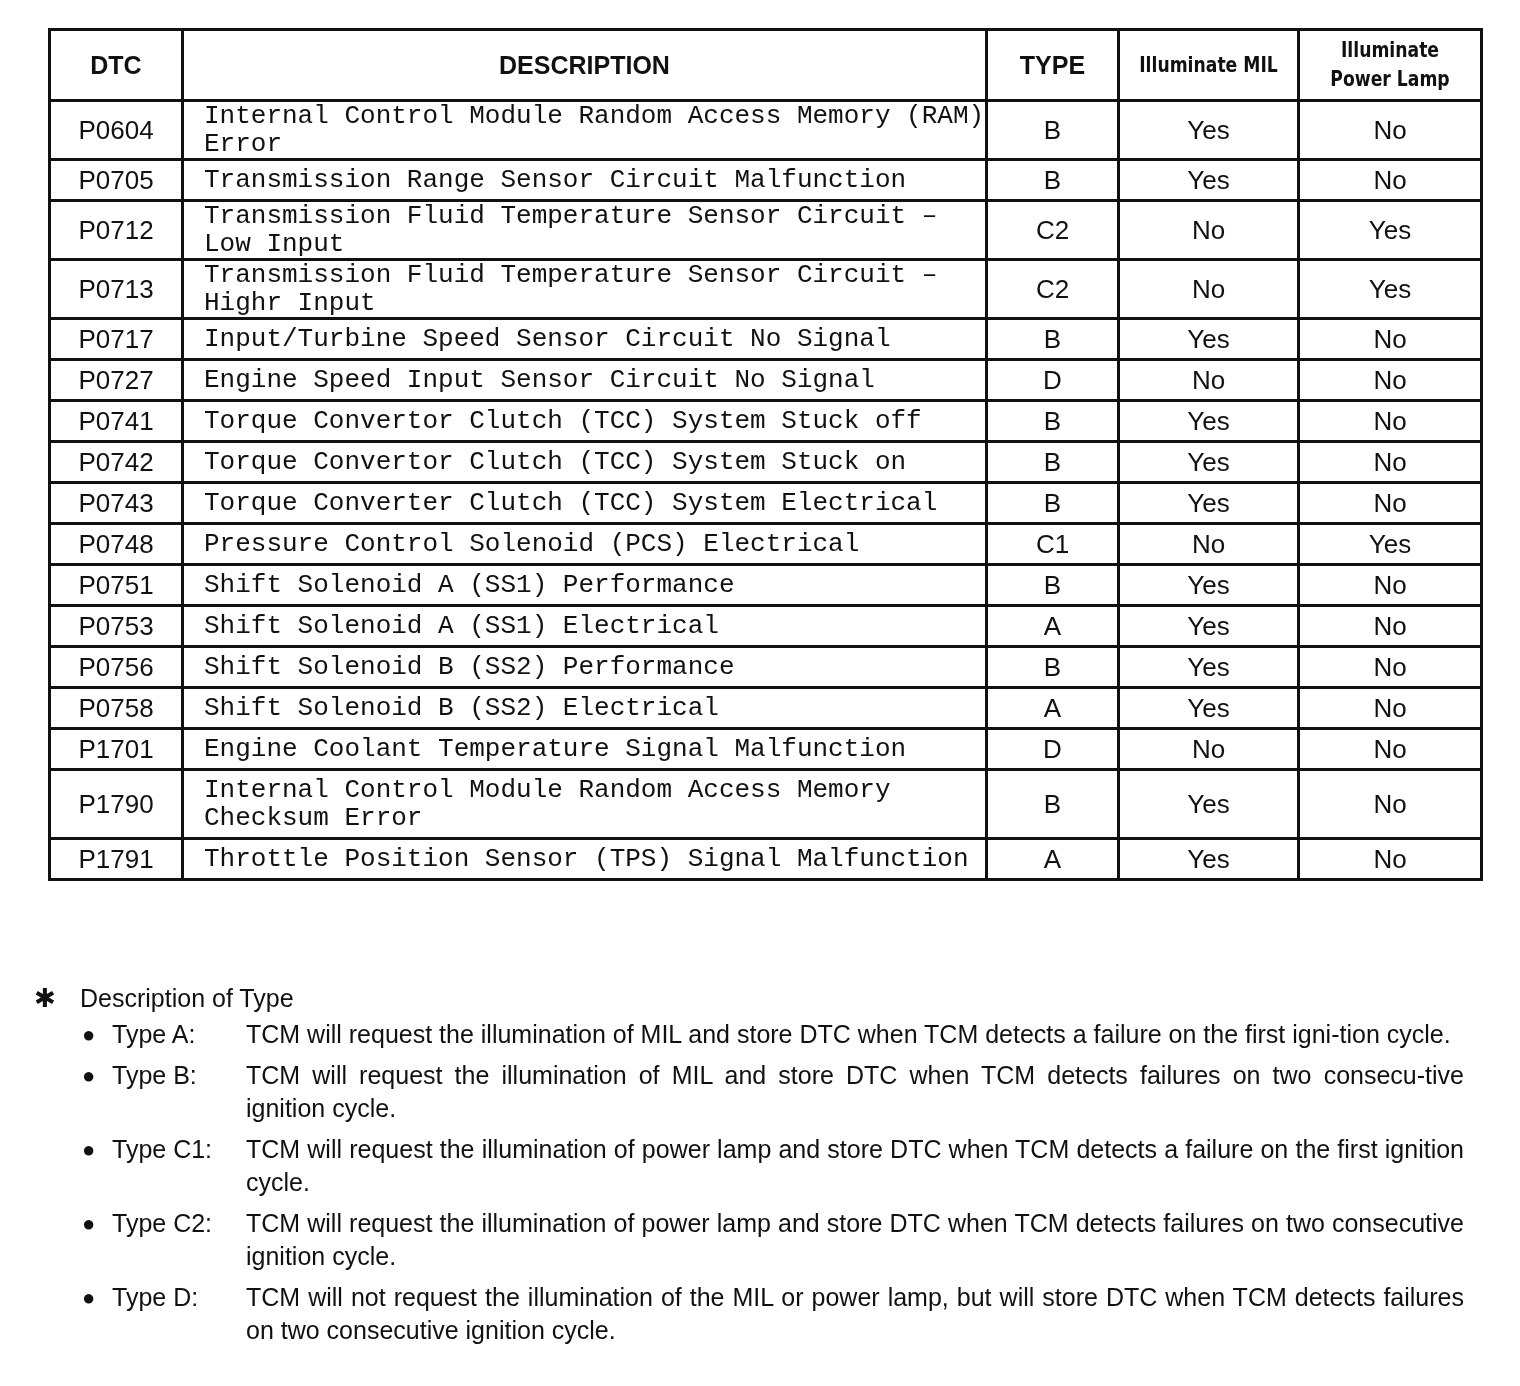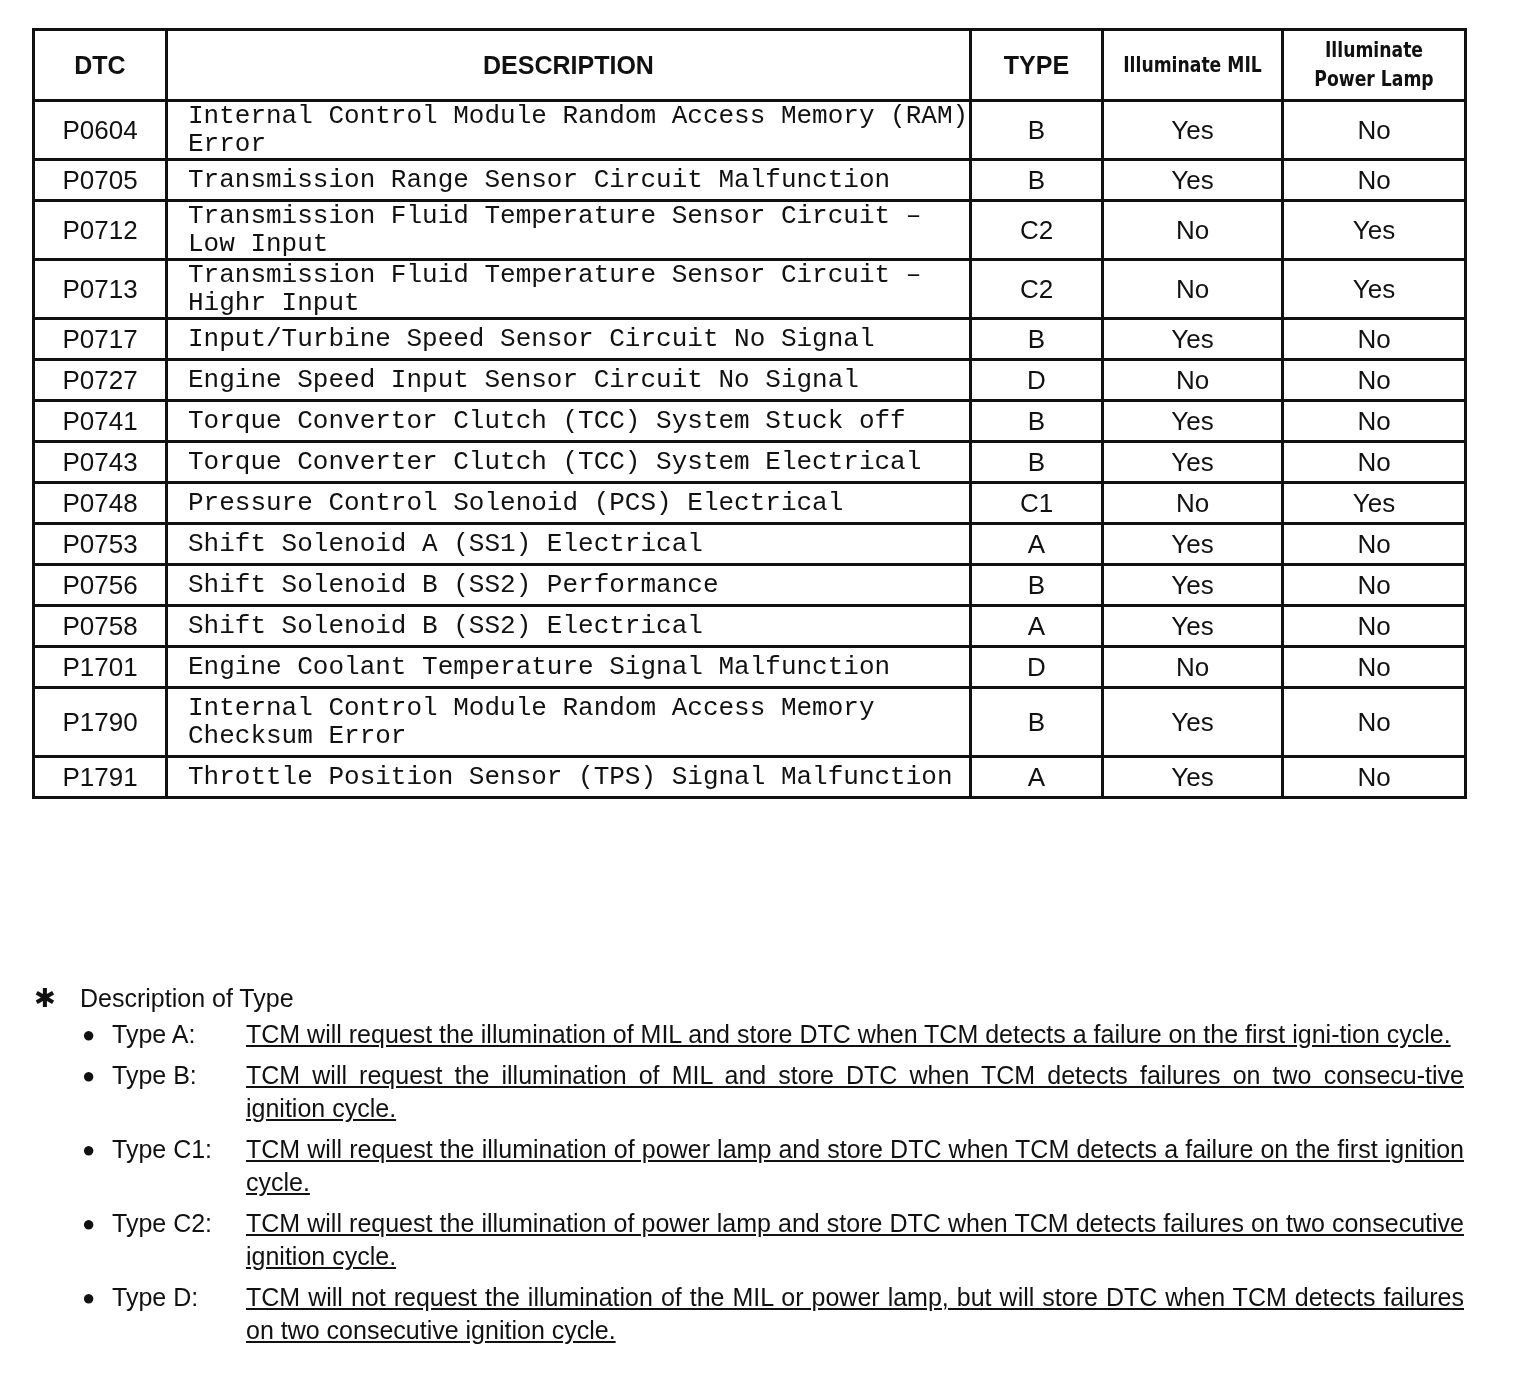--- a/index.html
+++ b/index.html
@@ -1,32 +1,32 @@
 <!DOCTYPE html>
 <html><head>
 <meta charset="utf-8">
 <style>
   html, body { margin: 0; padding: 0; background: #ffffff; }
   body { width: 1520px; height: 1386px; position: relative; overflow: hidden;
          font-family: "Liberation Sans", sans-serif; color: #111; }
-  table.dtc { position: absolute; left: 32px; top: 28px; width: 1432px;
+  table.dtc { position: absolute; left: 48px; top: 28px; width: 1432px;
               border-collapse: collapse; table-layout: fixed; }
   table.dtc th, table.dtc td { border: 3px solid #111; }
   table.dtc th { height: 66px; font-weight: bold; font-size: 25px; text-align: center; }
   table.dtc td { height: 38px; font-size: 26px; padding: 0; }
   table.dtc td.c { text-align: center; }
   table.dtc td.desc { padding-left: 20px; line-height: 28px; font-family: Liberation Mono, monospace; }
   table.dtc tr.tall td { height: 66px; }
   .notes { position: absolute; left: 34px; top: 980px; width: 1430px; font-size: 25px; }
   .notes-title { display: flex; align-items: center; height: 36px; }
   .star { width: 46px; font-size: 26px; }
   .note { display: flex; margin-left: 48px; margin-top: 2px; line-height: 33px; margin-bottom: 8px; }
   .bullet { width: 30px; font-size: 22px; }
   .label { width: 134px; flex: none; }
-  .text { flex: 1; text-align: justify; text-decoration: underline; }
+  .text { flex: 1; text-align: justify; }
 </style>
 </head>
 <body>
 
 <table class="dtc">
   <colgroup>
     <col style="width:133px">
       <col style="width:804px">
       <col style="width:132px">
       <col style="width:180px">
@@ -94,32 +94,46 @@
         <td class="c">No</td>
       </tr>
       <tr>
         <td class="c">P0741</td>
         <td class="desc">Torque Convertor Clutch (TCC) System Stuck off</td>
         <td class="c">B</td>
         <td class="c">Yes</td>
         <td class="c">No</td>
       </tr>
       <tr>
+        <td class="c">P0742</td>
+        <td class="desc">Torque Convertor Clutch (TCC) System Stuck on</td>
+        <td class="c">B</td>
+        <td class="c">Yes</td>
+        <td class="c">No</td>
+      </tr>
+      <tr>
         <td class="c">P0743</td>
         <td class="desc">Torque Converter Clutch (TCC) System Electrical</td>
         <td class="c">B</td>
         <td class="c">Yes</td>
         <td class="c">No</td>
       </tr>
       <tr>
         <td class="c">P0748</td>
         <td class="desc">Pressure Control Solenoid (PCS) Electrical</td>
         <td class="c">C1</td>
         <td class="c">No</td>
         <td class="c">Yes</td>
+      </tr>
+      <tr>
+        <td class="c">P0751</td>
+        <td class="desc">Shift Solenoid A (SS1) Performance</td>
+        <td class="c">B</td>
+        <td class="c">Yes</td>
+        <td class="c">No</td>
       </tr>
       <tr>
         <td class="c">P0753</td>
         <td class="desc">Shift Solenoid A (SS1) Electrical</td>
         <td class="c">A</td>
         <td class="c">Yes</td>
         <td class="c">No</td>
       </tr>
       <tr>
         <td class="c">P0756</td>

